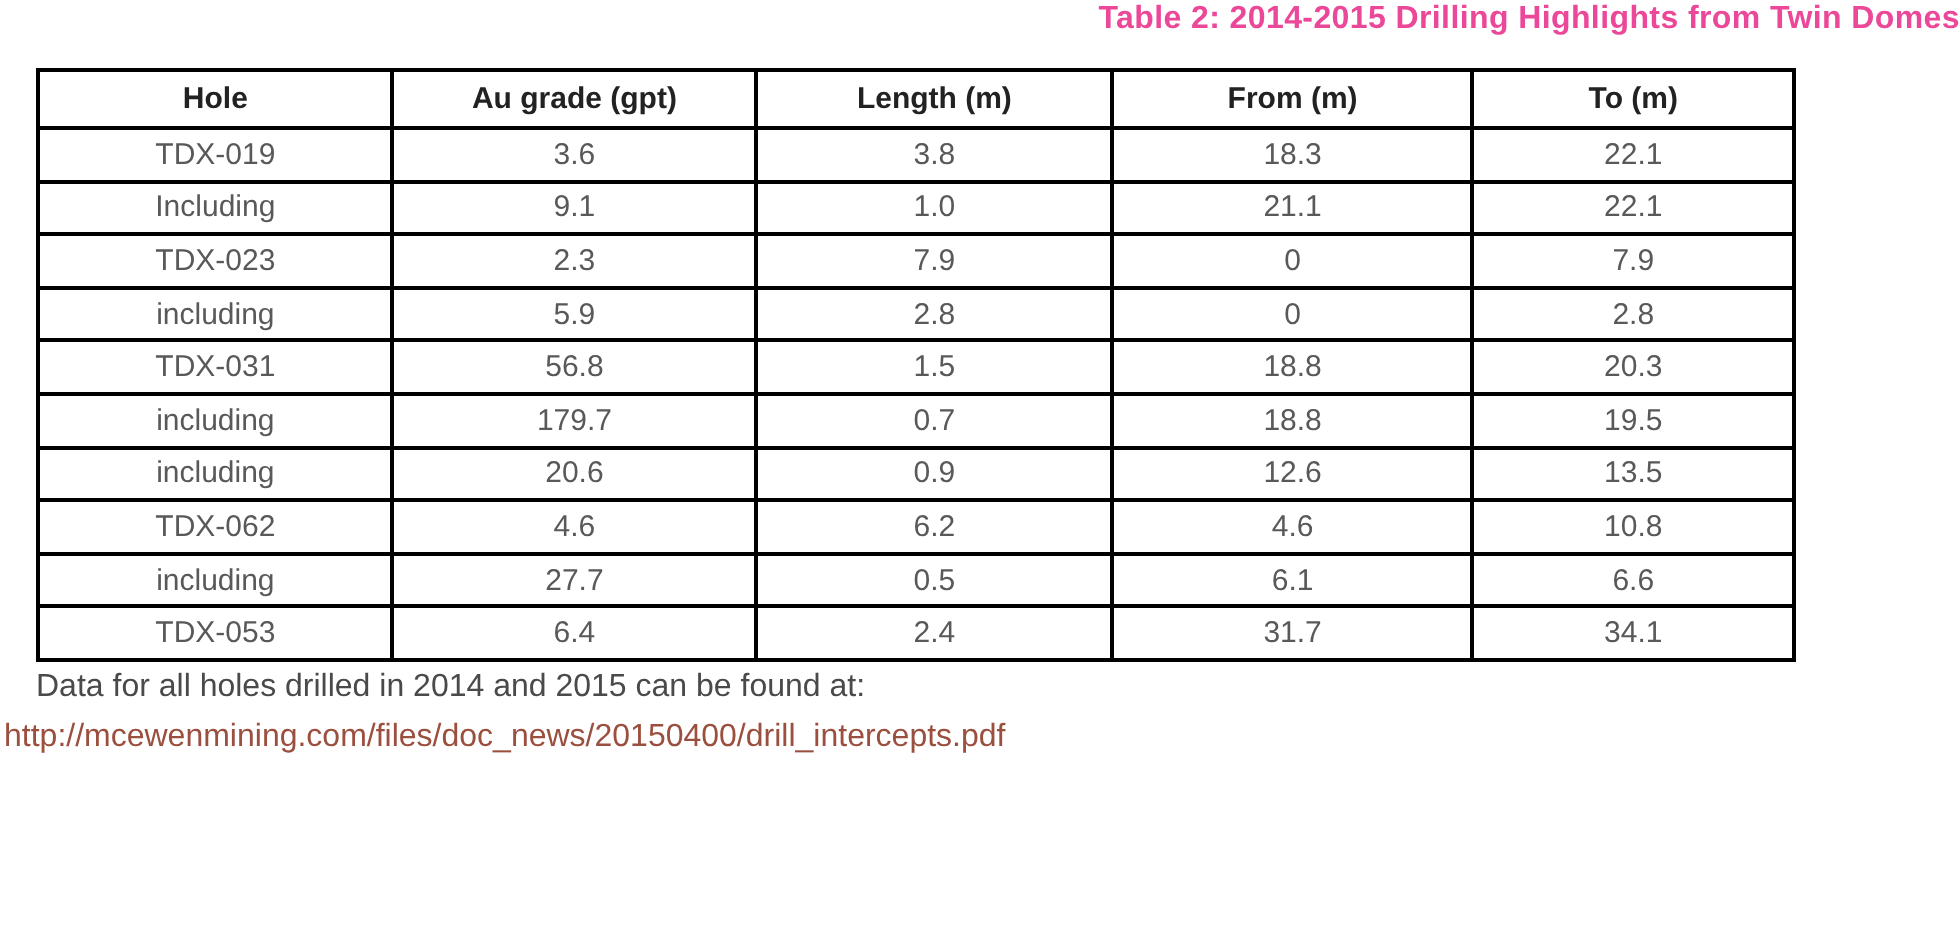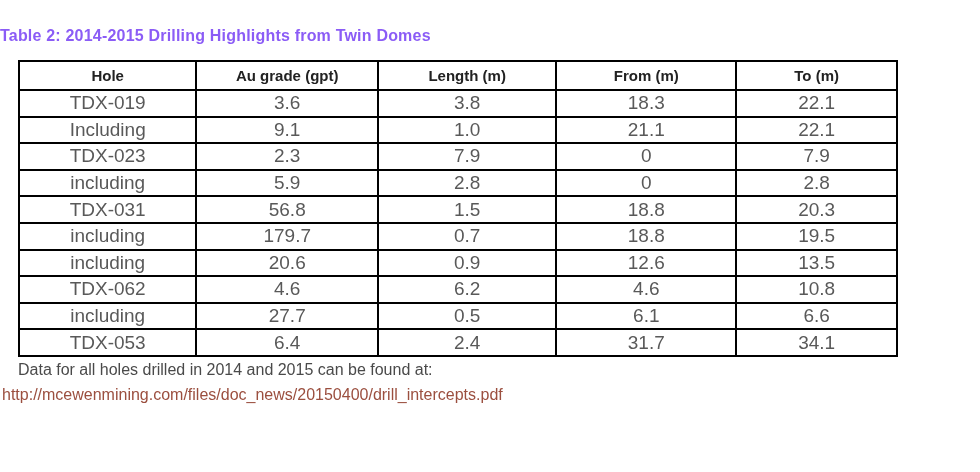--- a/index.html
+++ b/index.html
@@ -10,25 +10,25 @@
   }
   .page {
     width: 980px;
     height: 472px;
     box-sizing: border-box;
     background: #ffffff;
     position: relative;
     overflow: hidden;
   }
   .title {
-    text-align: left;
+    text-align: right;
     font-weight: bold;
     font-size: 16px;
-    color: #8b5cf6;
-    padding-top: 27px;
+    color: #ec4899;
+    padding-top: 1px;
     letter-spacing: 0.2px;
   }
   table.drill {
     border-collapse: collapse;
     table-layout: fixed;
     width: 880px;
     margin: 15px 0 0 18px;
     border: 2px solid #000000;
   }
   table.drill th, table.drill td {
@@ -40,21 +40,21 @@
     white-space: nowrap;
   }
   table.drill th {
     height: 27px;
     font-size: 15px;
     font-weight: bold;
     color: #222222;
   }
   table.drill td {
     height: 24.6px;
-    font-size: 19px;
+    font-size: 15px;
     font-weight: normal;
     color: #595959;
   }
   col.c1 { width: 20.2%; }
   col.c2 { width: 20.7%; }
   col.c3 { width: 20.3%; }
   col.c4 { width: 20.5%; }
   col.c5 { width: 18.3%; }
   .note {
     margin: 4px 0 0 18px;

